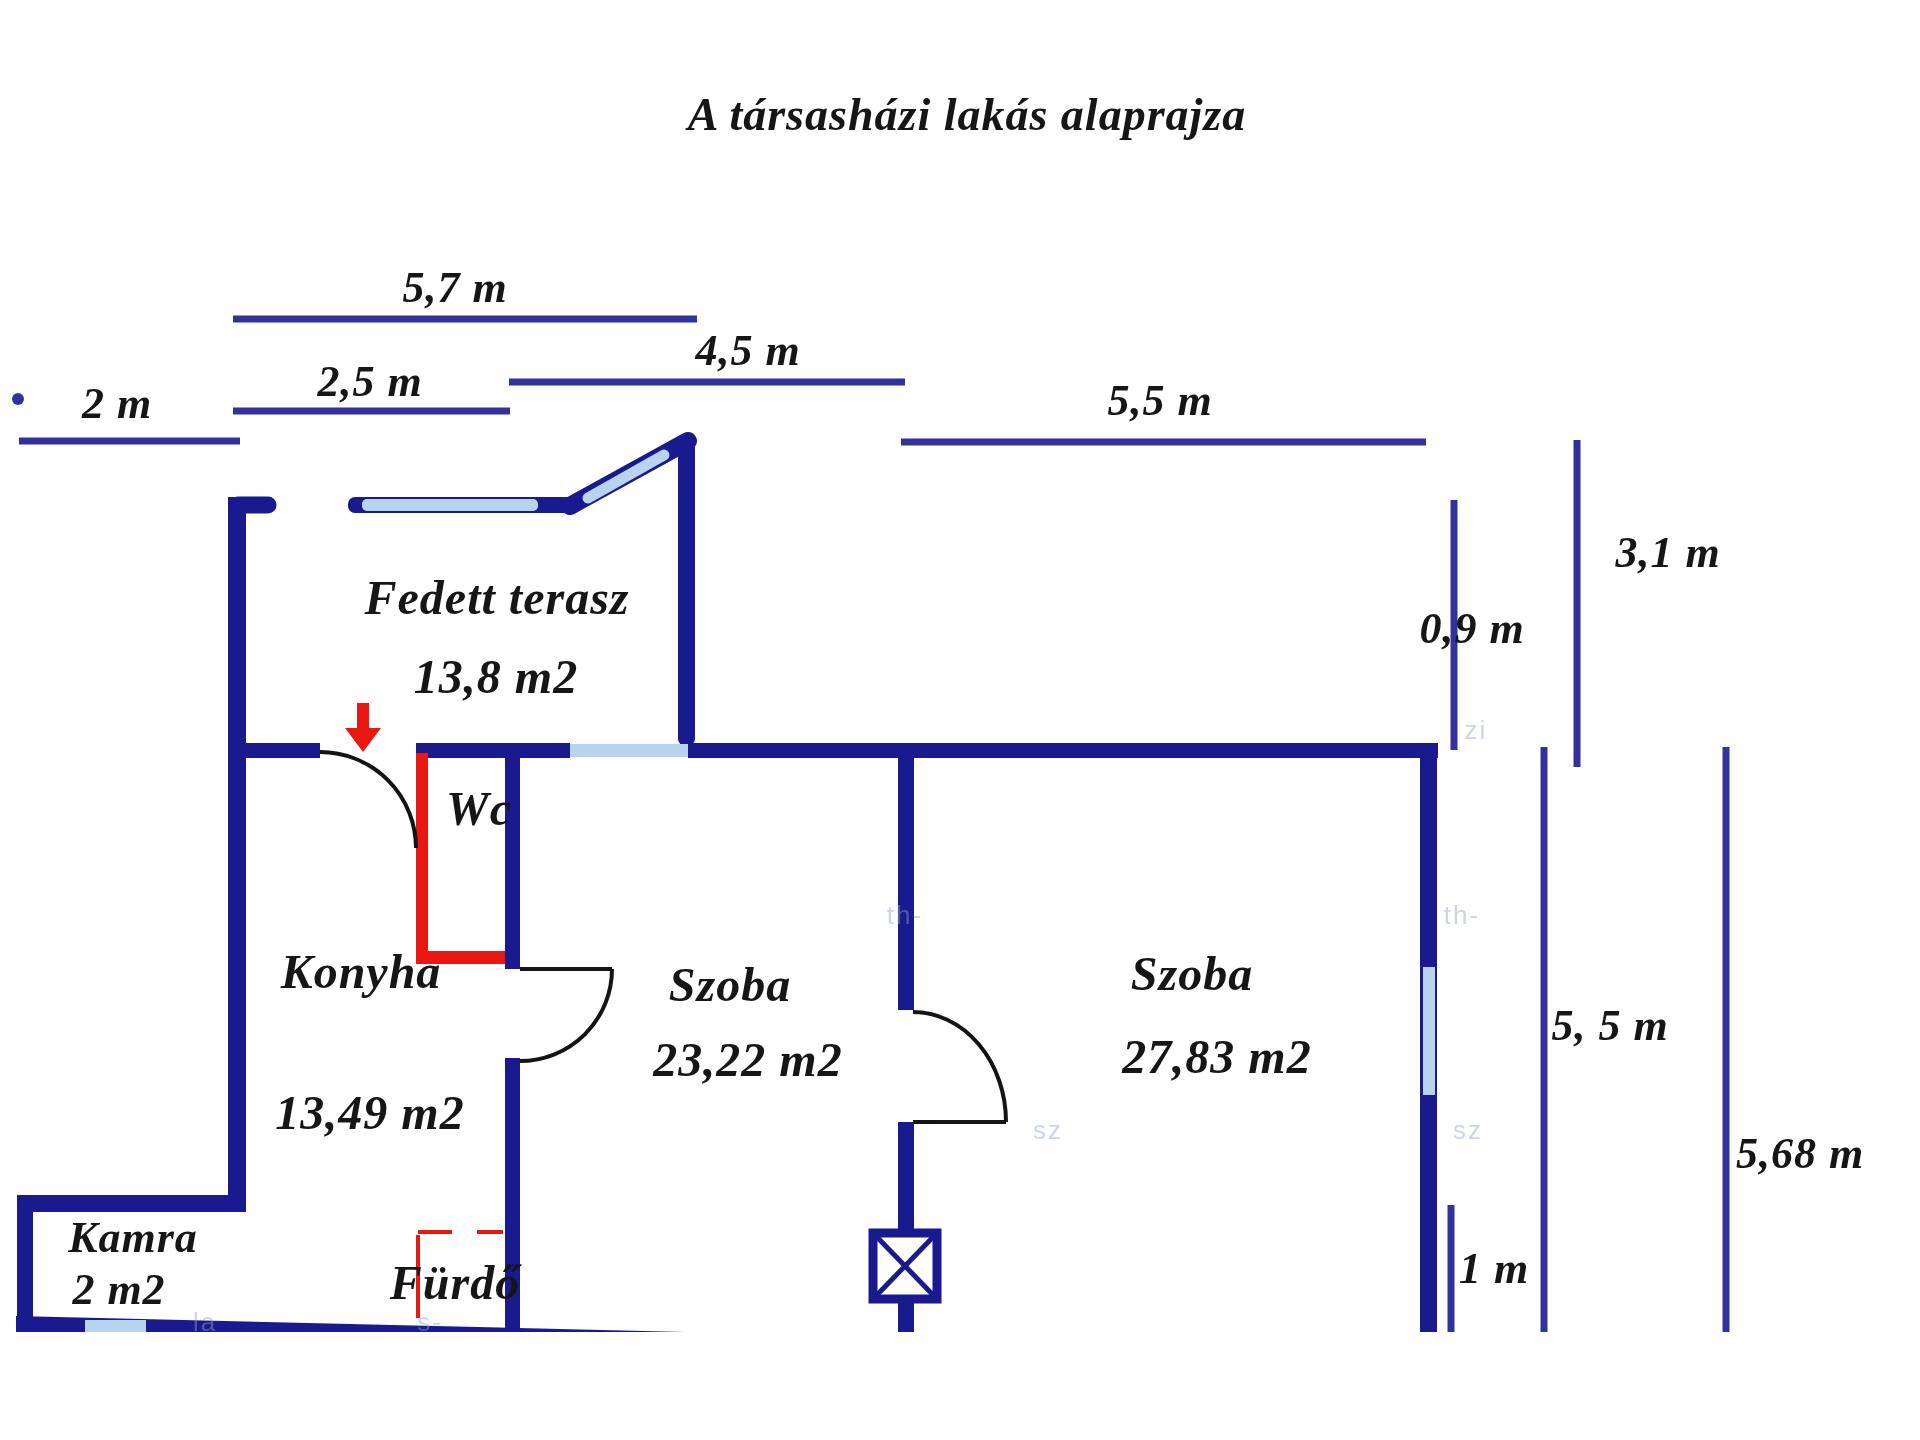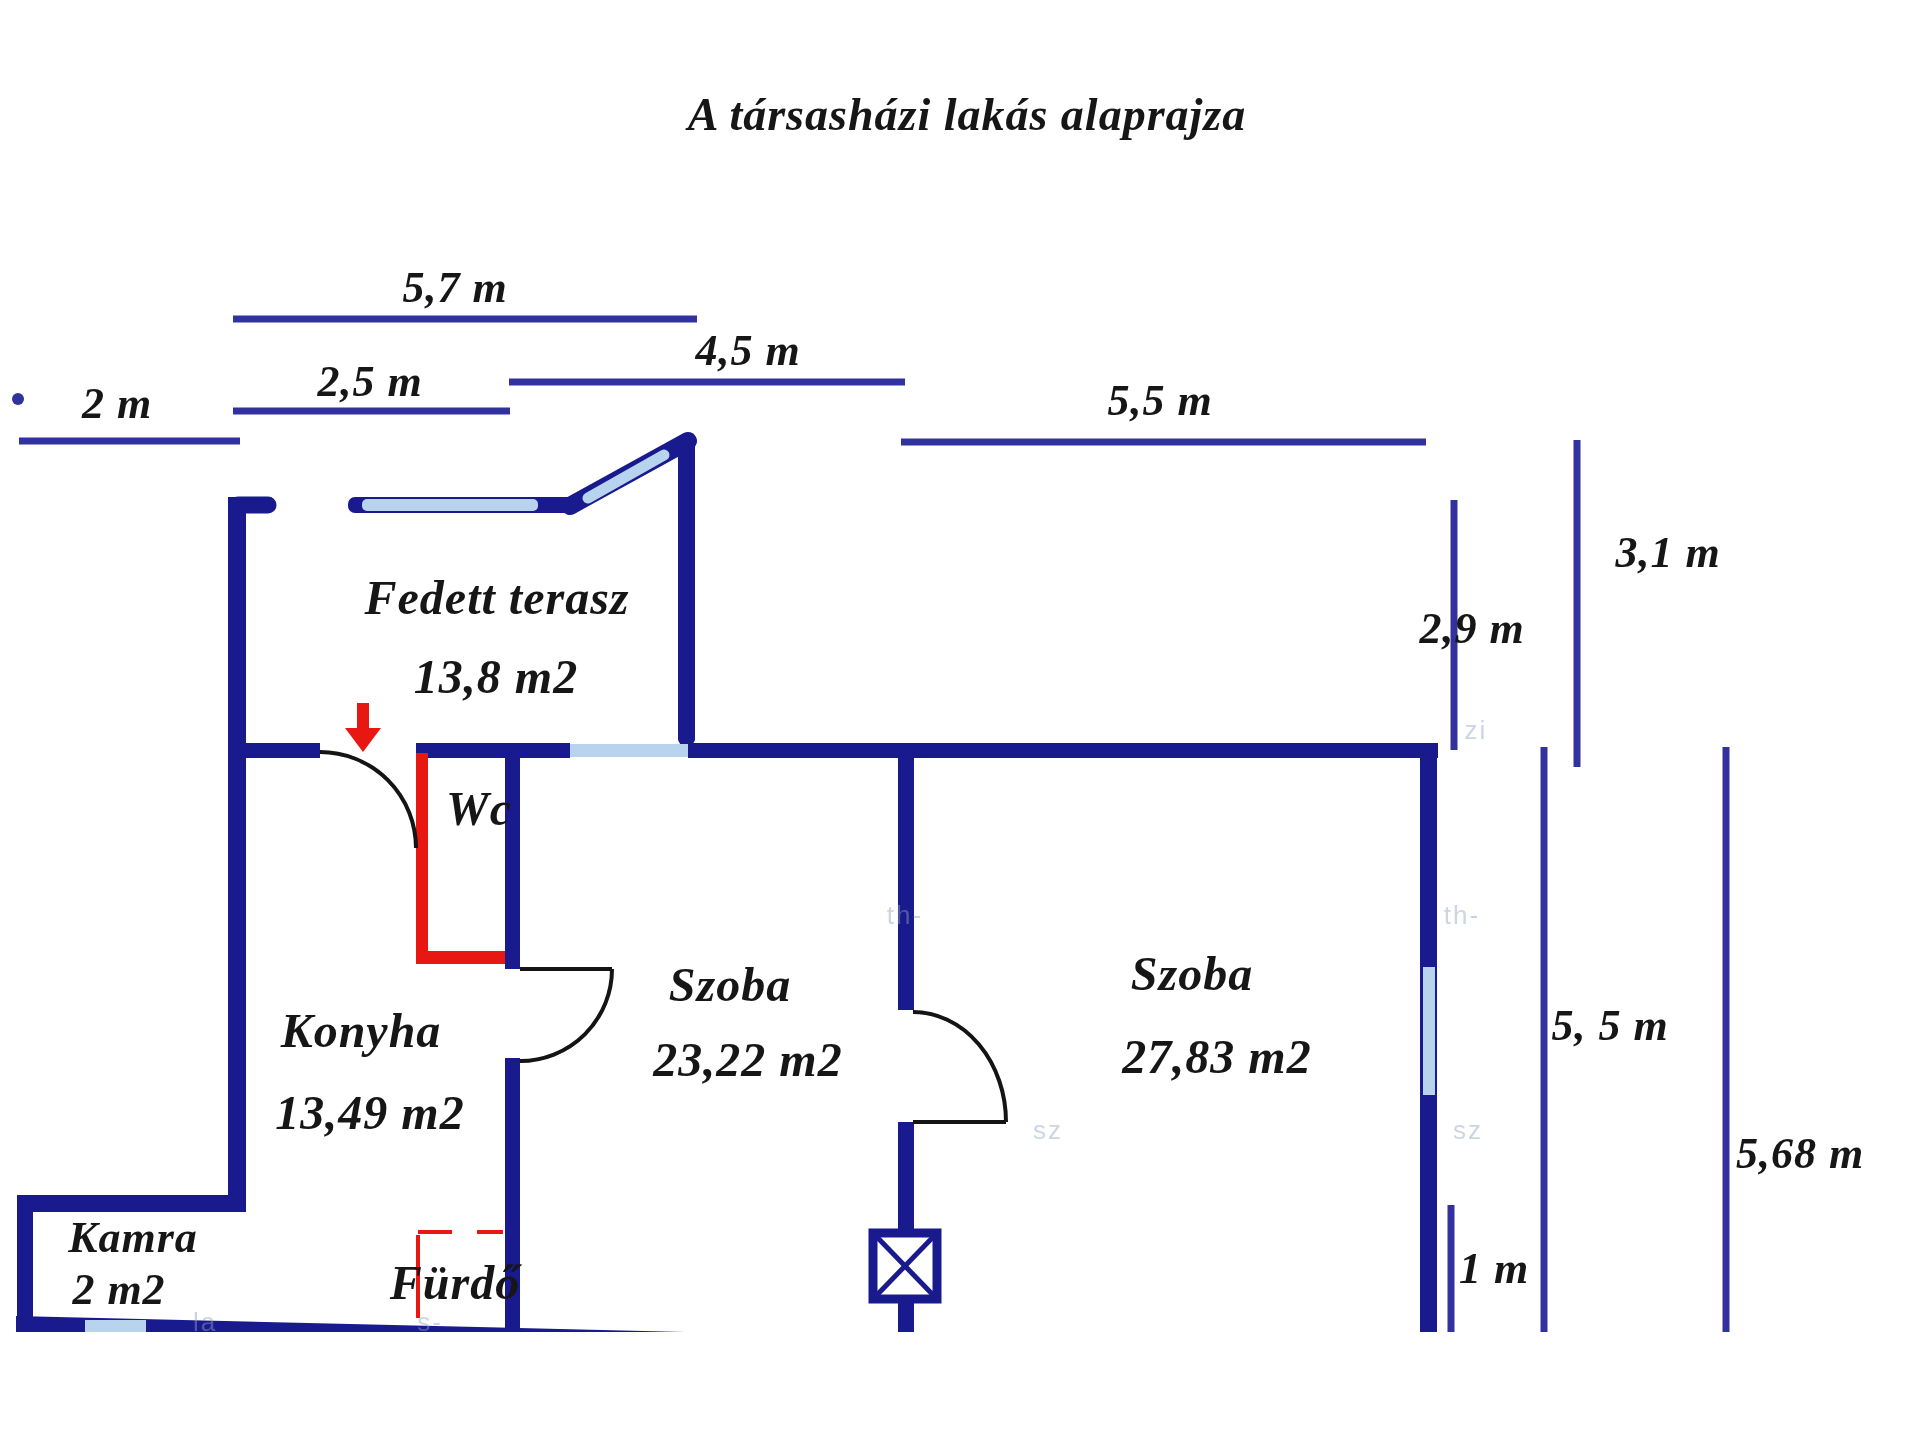--- a/index.html
+++ b/index.html
@@ -122,29 +122,29 @@
   </svg>
 
   <div class="lbl t46" style="left:967px;top:115px;">A társasházi lakás alaprajza</div>
 
   <div class="lbl t44" style="left:455px;top:288px;">5,7 m</div>
   <div class="lbl t44" style="left:748px;top:351px;">4,5 m</div>
   <div class="lbl t44" style="left:370px;top:382px;">2,5 m</div>
   <div class="lbl t44" style="left:117px;top:404px;">2 m</div>
   <div class="lbl t44" style="left:1160px;top:401px;">5,5 m</div>
   <div class="lbl t44" style="left:1668px;top:553px;">3,1 m</div>
-  <div class="lbl t44" style="left:1472px;top:629px;">2,9 m</div>
+  <div class="lbl t44" style="left:1472px;top:629px;">0,9 m</div>
   <div class="lbl t44" style="left:1610px;top:1026px;">5, 5 m</div>
   <div class="lbl t44" style="left:1800px;top:1154px;">5,68 m</div>
   <div class="lbl t44" style="left:1494px;top:1269px;">1 m</div>
 
   <div class="lbl t48" style="left:497px;top:598px;">Fedett terasz</div>
   <div class="lbl t48" style="left:496px;top:677px;">13,8 m2</div>
   <div class="lbl t48" style="left:463px;top:809px;margin-left:16px;">Wc</div>
-  <div class="lbl t48" style="left:361px;top:1031px;">Konyha</div>
+  <div class="lbl t48" style="left:361px;top:972px;">Konyha</div>
   <div class="lbl t48" style="left:370px;top:1113px;">13,49 m2</div>
   <div class="lbl t48" style="left:730px;top:985px;">Szoba</div>
   <div class="lbl t48" style="left:748px;top:1060px;">23,22 m2</div>
   <div class="lbl t48" style="left:1192px;top:974px;">Szoba</div>
   <div class="lbl t48" style="left:1217px;top:1057px;">27,83 m2</div>
   <div class="lbl t44" style="left:133px;top:1238px;">Kamra</div>
   <div class="lbl t44" style="left:119px;top:1290px;">2 m2</div>
   <div class="lbl t48" style="left:455px;top:1283px;">Fürdő</div>
 
   <div class="wm" style="left:905px;top:915px;">th-</div>

